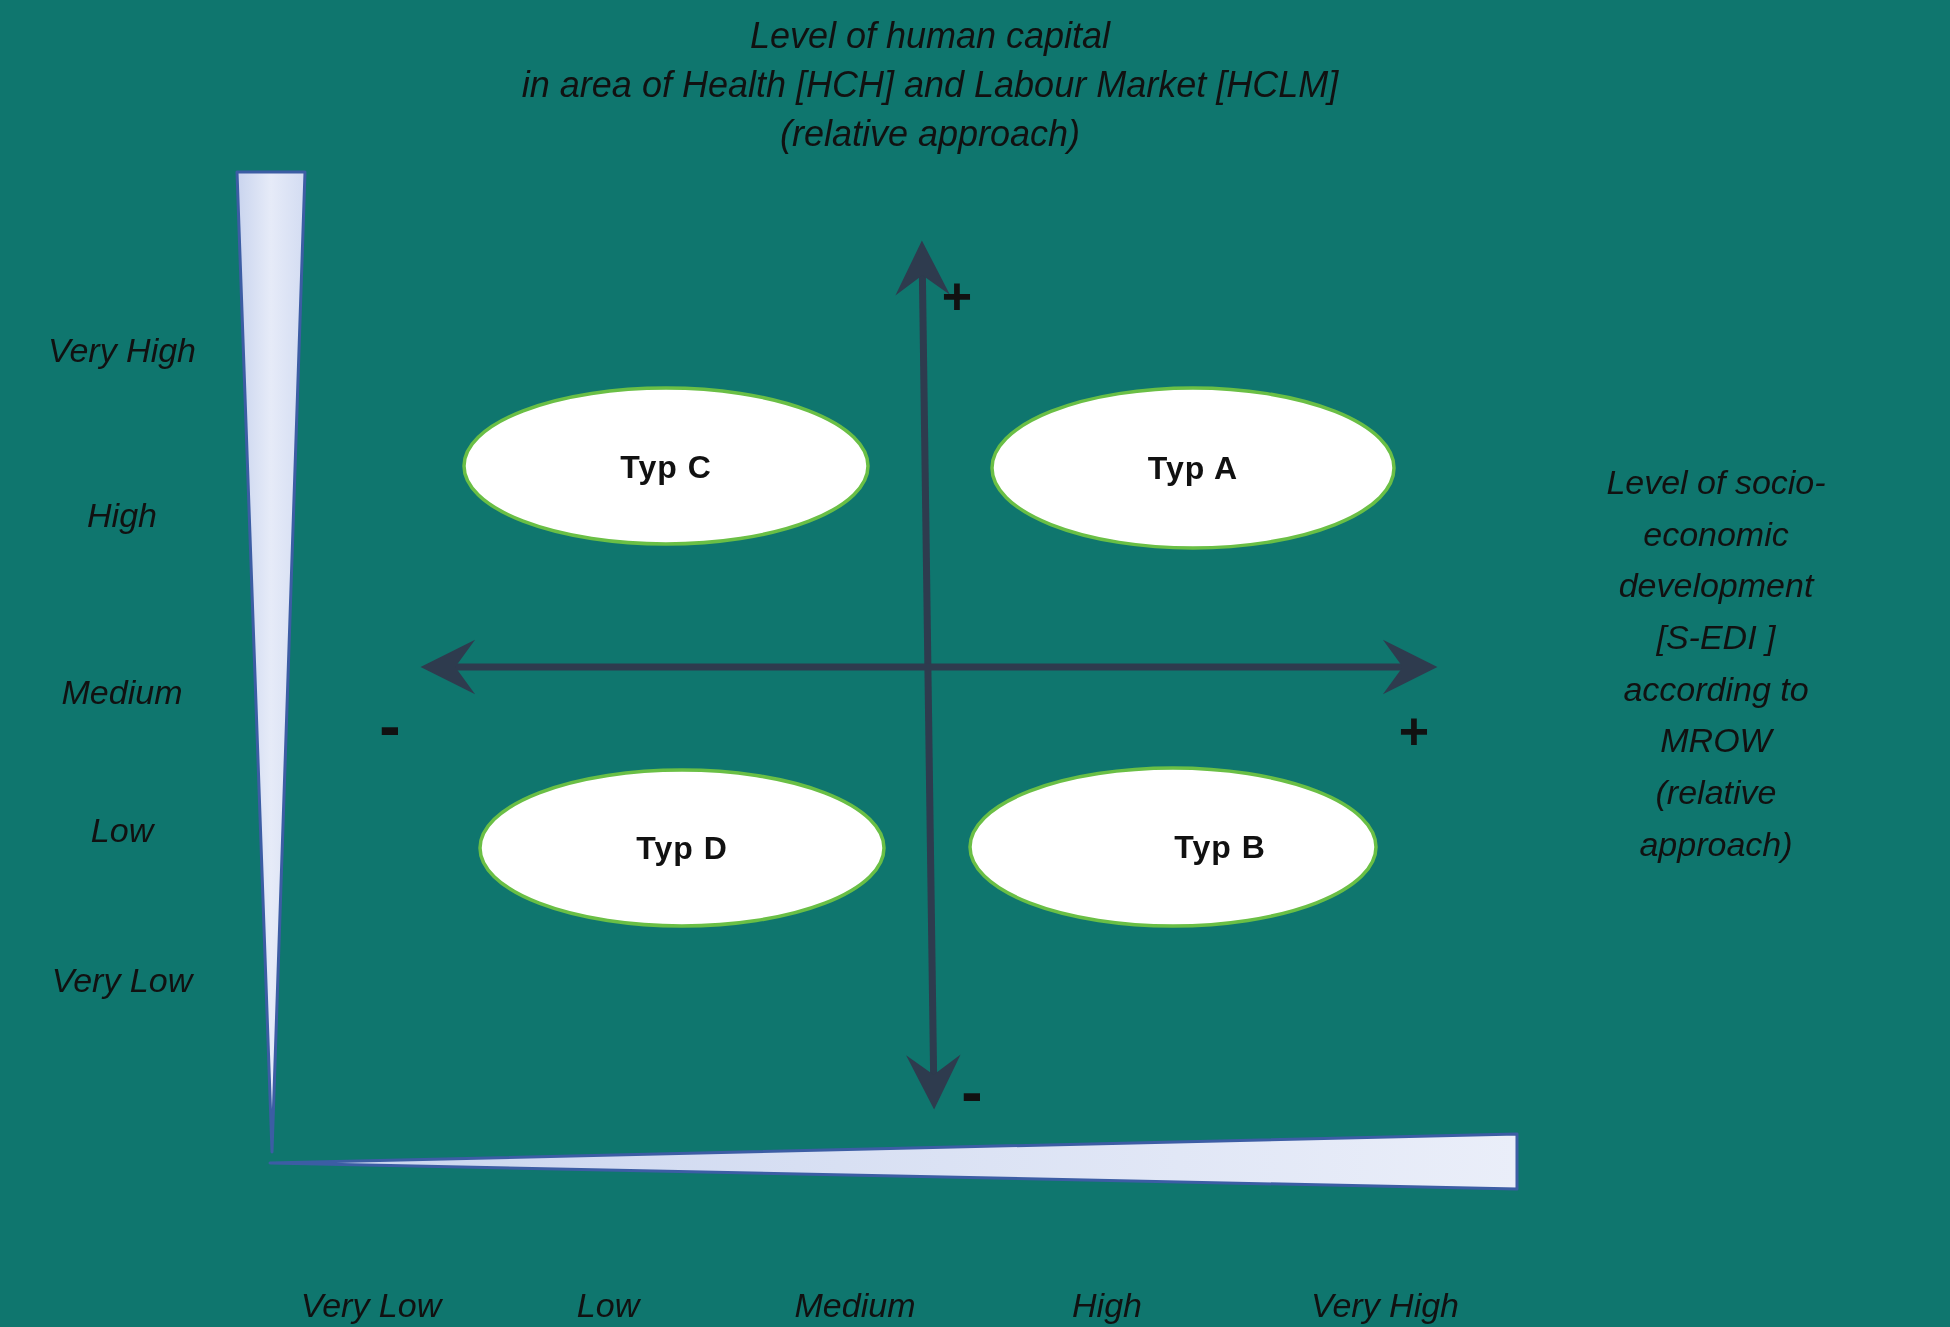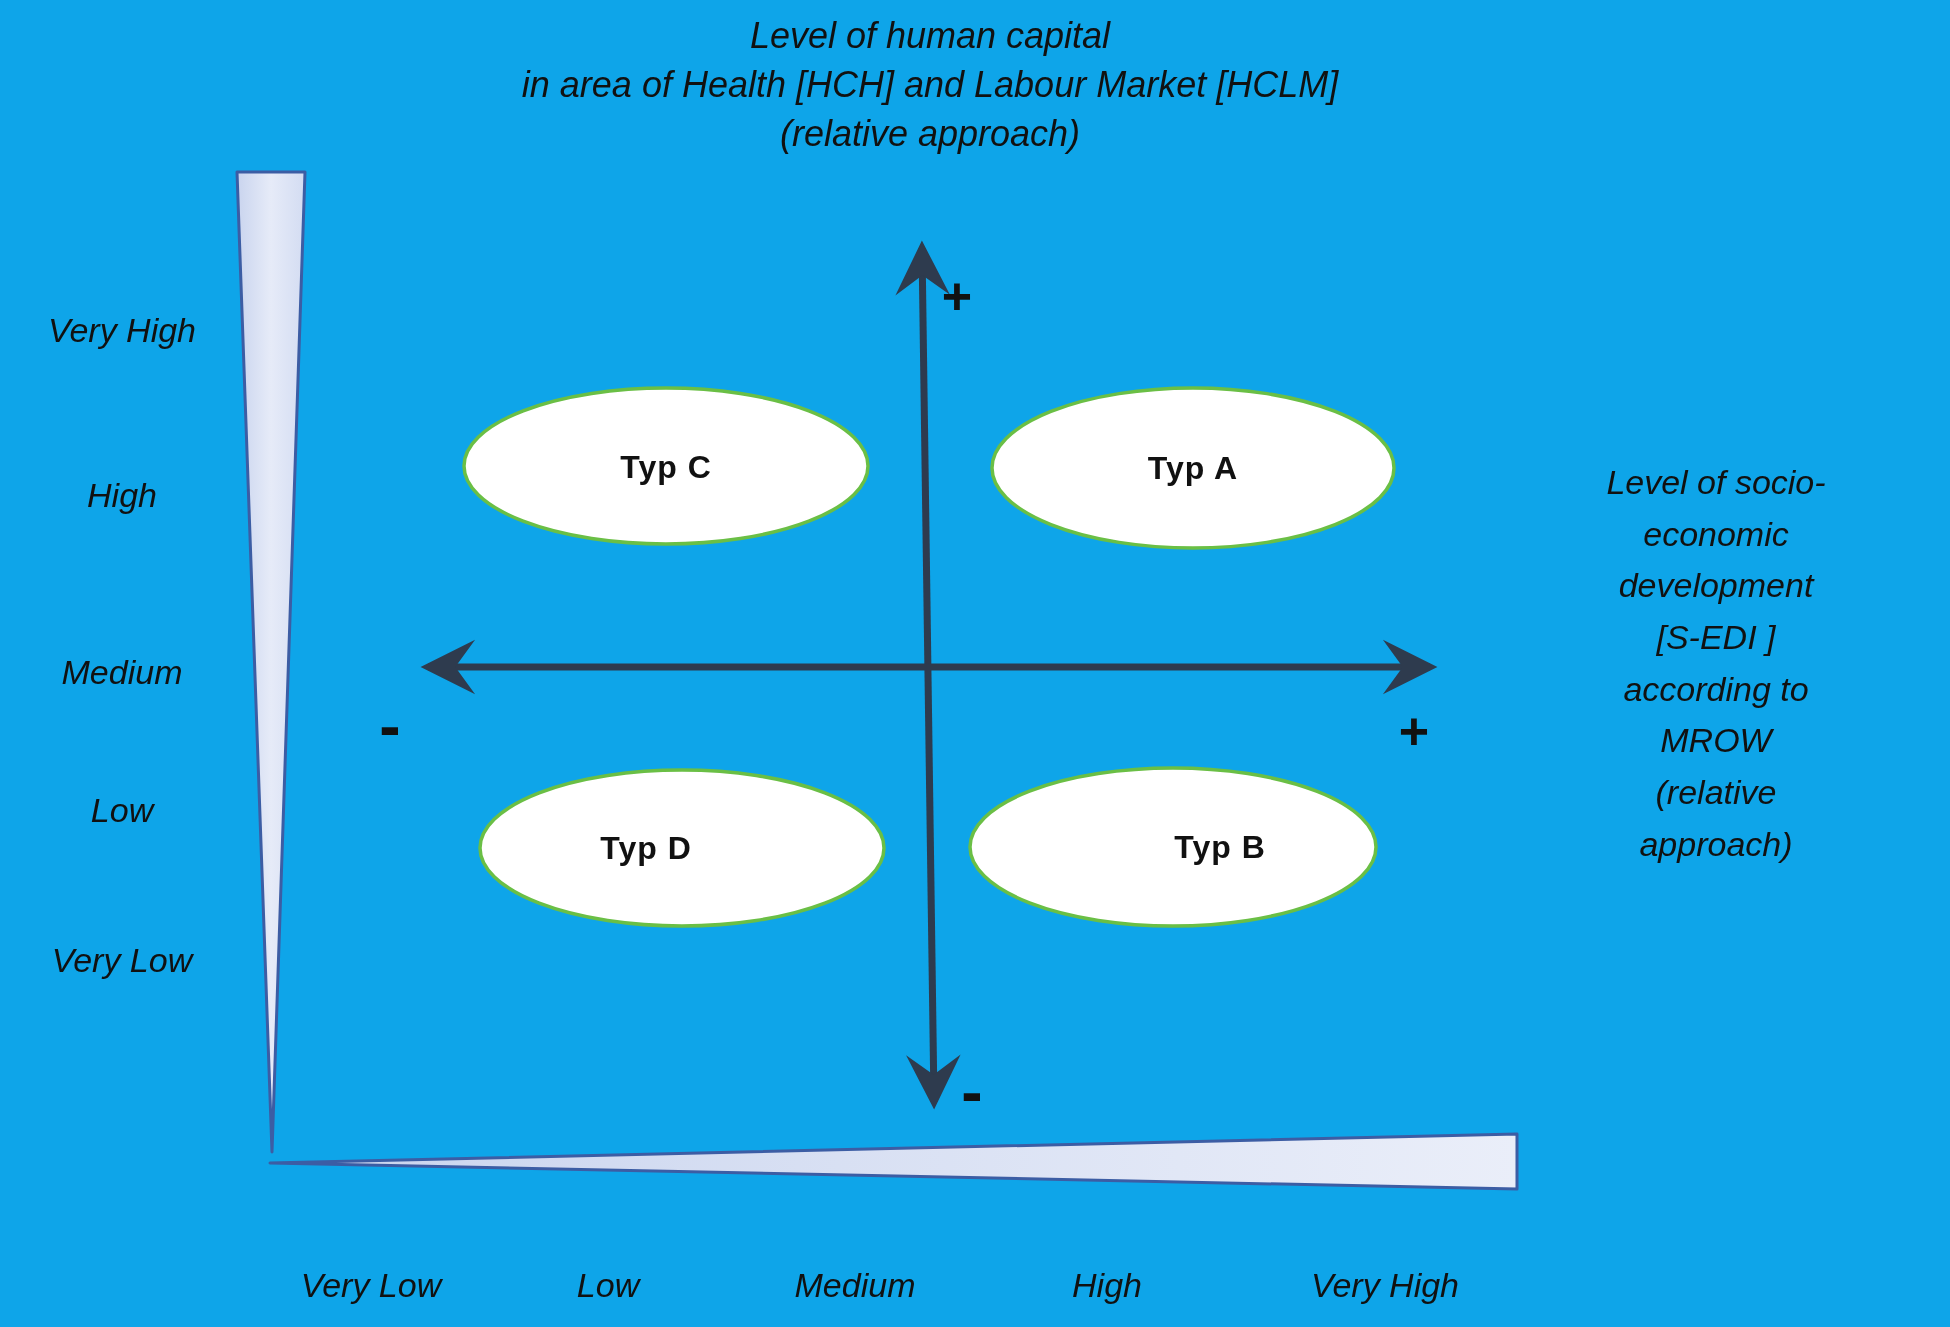--- a/index.html
+++ b/index.html
@@ -1,20 +1,20 @@
 <!DOCTYPE html>
 <html><head>
 <meta charset="utf-8">
 <style>
   html, body { margin: 0; padding: 0; background: #ffffff; }
   .canvas {
     position: relative;
     width: 1950px;
     height: 1327px;
-    background: #0ea5e9;
+    background: #0f766e;
     font-family: "Liberation Sans", sans-serif;
     overflow: hidden;
   }
   .canvas svg { position: absolute; left: 0; top: 0; }
   .t {
     position: absolute;
     transform: translate(-50%, -50%);
     text-align: center;
     white-space: pre-line;
     color: #111111;
@@ -27,20 +27,21 @@
   }
   .axis-title-right {
     font-style: italic;
     font-size: 34px;
     line-height: 1.52;
     font-weight: 500;
   }
   .scale-label {
     font-style: italic;
     font-size: 34px;
+    margin-top: 20px;
   }
   .typ-label {
     font-weight: 700;
     font-size: 32px;
     letter-spacing: 1px;
   }
   .sign {
     font-weight: 700;
     font-size: 52px;
   }
@@ -85,21 +86,21 @@
 in area of Health [HCH] and Labour Market [HCLM]
 (relative approach)</div>
 
   <div class="t axis-title-right" style="left:1716px; top:664px;">Level of socio-economic
 development  [S-EDI ]
 according to MROW
 (relative approach)</div>
 
   <div class="t typ-label" style="left:666px; top:467px;">Typ C</div>
   <div class="t typ-label" style="left:1193px; top:468px;text-align:right;">Typ A</div>
-  <div class="t typ-label" style="left:646px; top:848px;">Typ D</div>
+  <div class="t typ-label" style="left:682px; top:848px;">Typ D</div>
   <div class="t typ-label" style="left:1220px; top:847px;">Typ B</div>
 
   <div class="t sign" style="left:957px; top:296px;">+</div>
   <div class="t sign sign-minus" style="left:972px; top:1092px;">-</div>
   <div class="t sign sign-minus" style="left:390px; top:726px;">-</div>
   <div class="t sign" style="left:1414px; top:731px;">+</div>
 
   <div class="t scale-label" style="left:122px; top:330px;">Very High</div>
   <div class="t scale-label" style="left:122px; top:495px;">High</div>
   <div class="t scale-label" style="left:122px; top:672px;">Medium</div>

